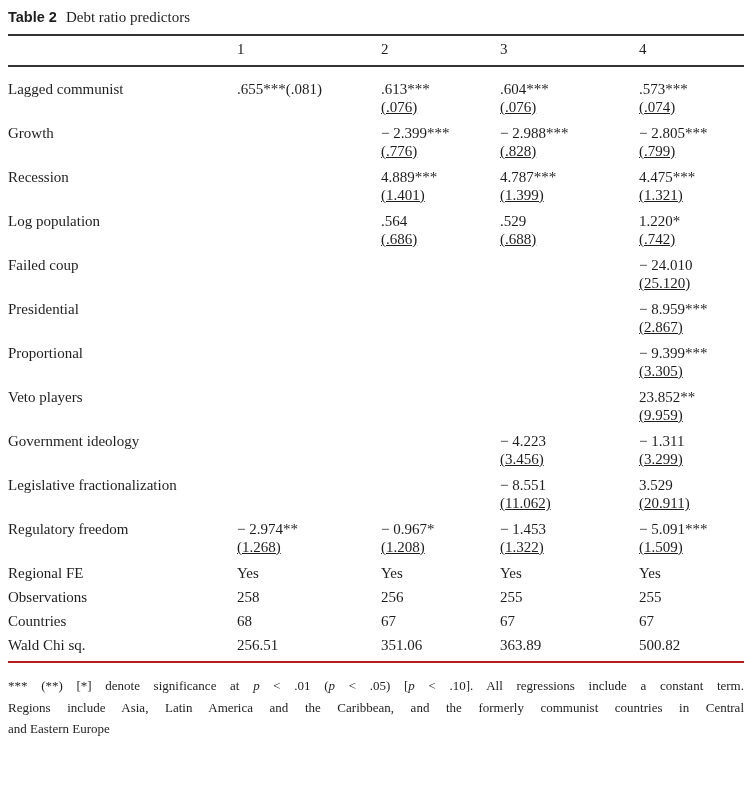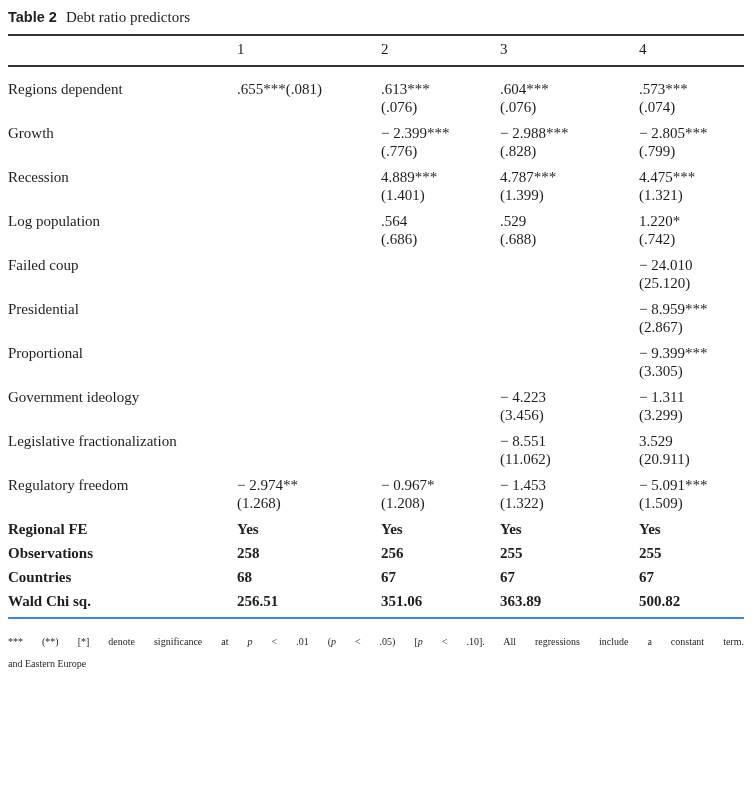--- a/index.html
+++ b/index.html
@@ -36,26 +36,26 @@
 
   thead td {
     font-size: 15px; font-weight: 400; text-align: left;
     padding: 5px 0 7px 0;
     border-bottom: 2px solid #333333;
   }
   td { vertical-align: top; text-align: left; font-size: 15px; }
 
   tbody.coef td { line-height: 18px; padding: 0 2px 8px 0; }
   tbody.coef tr.first td { padding-top: 13px; }
-  .se { line-height: 18px; }
-
-  tbody.stats td { line-height: 18px; padding: 0 2px 6px 0; font-weight: bold; }
-  tbody.stats tr.last td { border-bottom: 2px solid #3b82f6; padding-bottom: 7px; }
-
-  .footnote { margin-top: 12px; font-size: 10px; line-height: 21.5px; }
+  .se { line-height: 18px; text-decoration: underline; }
+
+  tbody.stats td { line-height: 18px; padding: 0 2px 6px 0; }
+  tbody.stats tr.last td { border-bottom: 2px solid #b91c1c; padding-bottom: 7px; }
+
+  .footnote { margin-top: 12px; font-size: 13px; line-height: 21.5px; }
   .fjust { text-align: justify; text-align-last: justify; }
   .ital { font-style: italic; }
 </style>
 </head>
 <body>
 
 <div class="page">
 
   <div class="caption"><span class="cap-label">Table 2</span><span class="cap-title">Debt ratio predictors</span></div>
 
@@ -71,21 +71,21 @@
       <tr>
         <td></td>
         <td>1</td>
         <td>2</td>
         <td>3</td>
         <td>4</td>
       </tr>
     </thead>
     <tbody class="coef">
       <tr class="first">
-        <td>Regions dependent</td>
+        <td>Lagged communist</td>
         <td>
             <div class="est">.655***(.081)</div>
             <div class="se"></div>
           </td>
         <td>
             <div class="est">.613***</div>
             <div class="se">(.076)</div>
           </td>
         <td>
             <div class="est">.604***</div>
@@ -201,20 +201,39 @@
             <div class="est"></div>
             <div class="se"></div>
           </td>
         <td>
             <div class="est"></div>
             <div class="se"></div>
           </td>
         <td>
             <div class="est">− 9.399***</div>
             <div class="se">(3.305)</div>
+          </td>
+      </tr>
+      <tr>
+        <td>Veto players</td>
+        <td>
+            <div class="est"></div>
+            <div class="se"></div>
+          </td>
+        <td>
+            <div class="est"></div>
+            <div class="se"></div>
+          </td>
+        <td>
+            <div class="est"></div>
+            <div class="se"></div>
+          </td>
+        <td>
+            <div class="est">23.852**</div>
+            <div class="se">(9.959)</div>
           </td>
       </tr>
       <tr>
         <td>Government ideology</td>
         <td>
             <div class="est"></div>
             <div class="se"></div>
           </td>
         <td>
             <div class="est"></div>
@@ -295,16 +314,17 @@
         <td>256.51</td>
         <td>351.06</td>
         <td>363.89</td>
         <td>500.82</td>
       </tr>
     </tbody>
   </table>
 
   <div class="footnote">
     <div class="fline fjust"><span>*** (**) [*] denote significance at </span><span class="ital">p</span><span> &lt; .01 (</span><span class="ital">p</span><span> &lt; .05) [</span><span class="ital">p</span><span> &lt; .10]. All regressions include a constant term.</span></div>
+    <div class="fline fjust">Regions include Asia, Latin America and the Caribbean, and the formerly communist countries in Central</div>
     <div class="fline">and Eastern Europe</div>
   </div>
 
 </div>
 
 </body></html>

